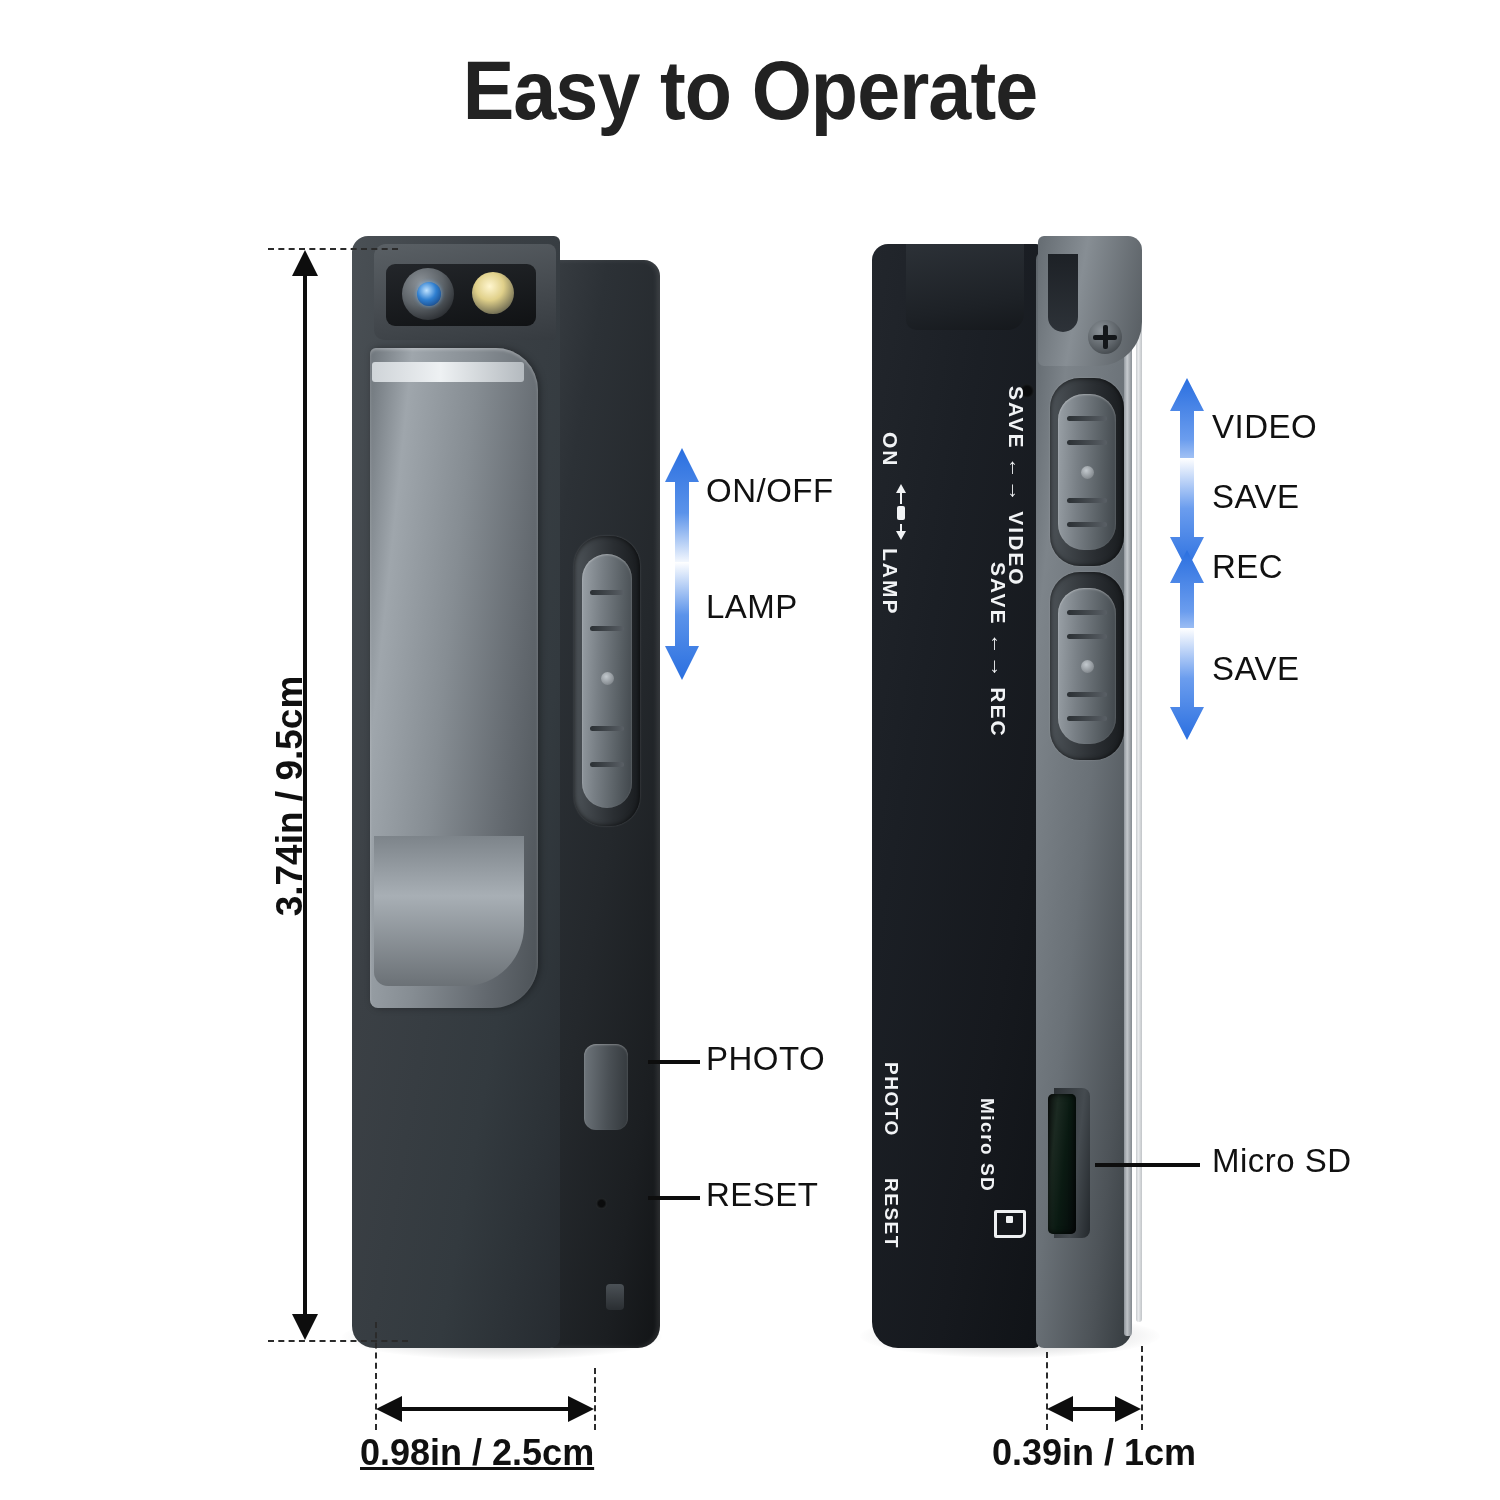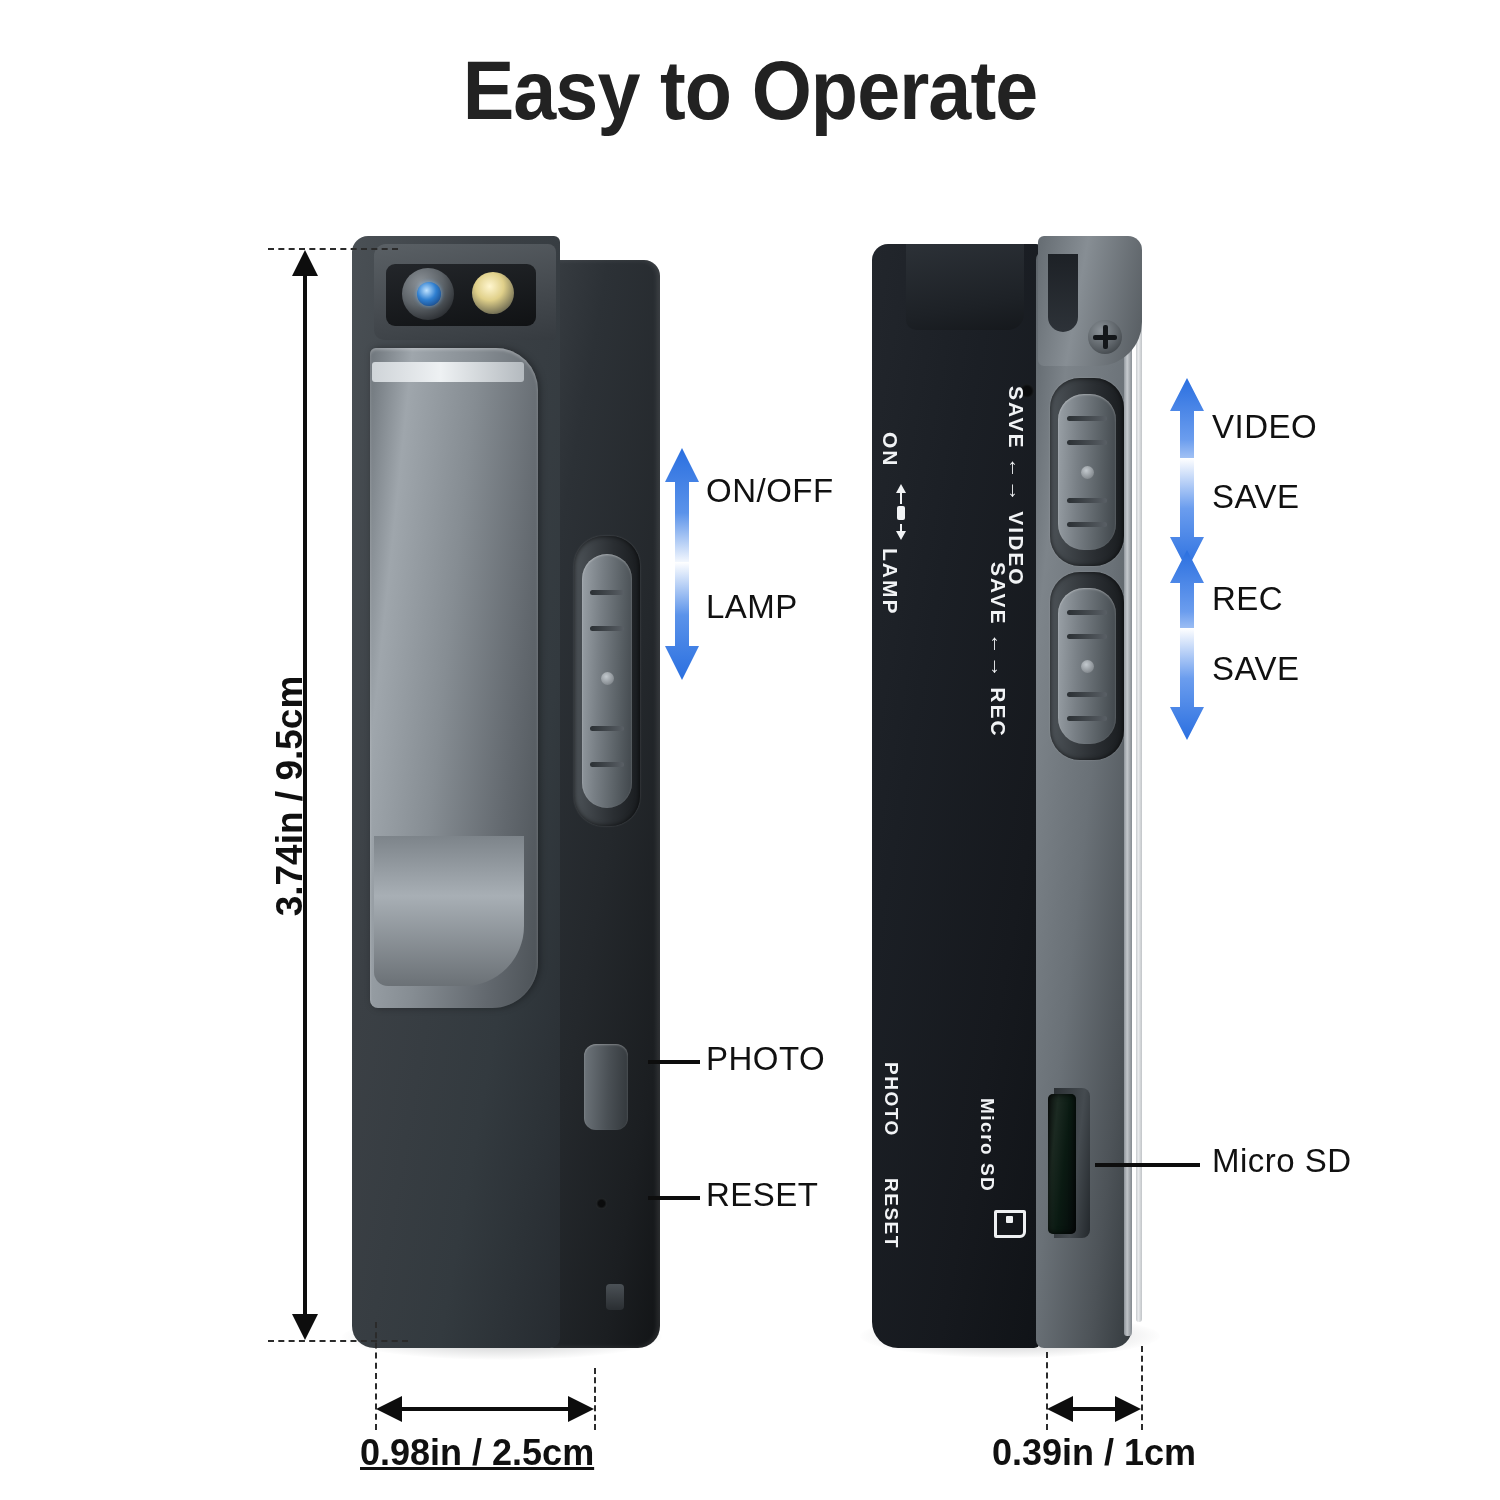--- a/index.html
+++ b/index.html
@@ -513,21 +513,21 @@
     <polygon points="17,112 34,79 24,79 24,0 10,0 10,79 0,79" fill="url(#gDn2)"></polygon>
   </svg>
 </div>
 <div class="callout-label" style="left:1212px; top:478px;">SAVE</div>
 
 <div class="blue-arrow" style="left:1170px; top:550px; height:112px;">
   <svg width="34" height="112" viewBox="0 0 34 112">
     <polygon points="17,0 34,33 24,33 24,112 10,112 10,33 0,33" fill="url(#gUp2)"></polygon>
   </svg>
 </div>
-<div class="callout-label" style="left:1212px; top:580px;">REC</div>
+<div class="callout-label" style="left:1212px; top:548px;">REC</div>
 
 <div class="blue-arrow" style="left:1170px; top:628px; height:112px;">
   <svg width="34" height="112" viewBox="0 0 34 112">
     <polygon points="17,112 34,79 24,79 24,0 10,0 10,79 0,79" fill="url(#gDn2)"></polygon>
   </svg>
 </div>
 <div class="callout-label" style="left:1212px; top:650px;">SAVE</div>
 
 <div class="solid-line" style="left:1095px; top:1163px; width:105px; height:4px;"></div>
 <div class="callout-label" style="left:1212px; top:1142px;">Micro SD</div>

